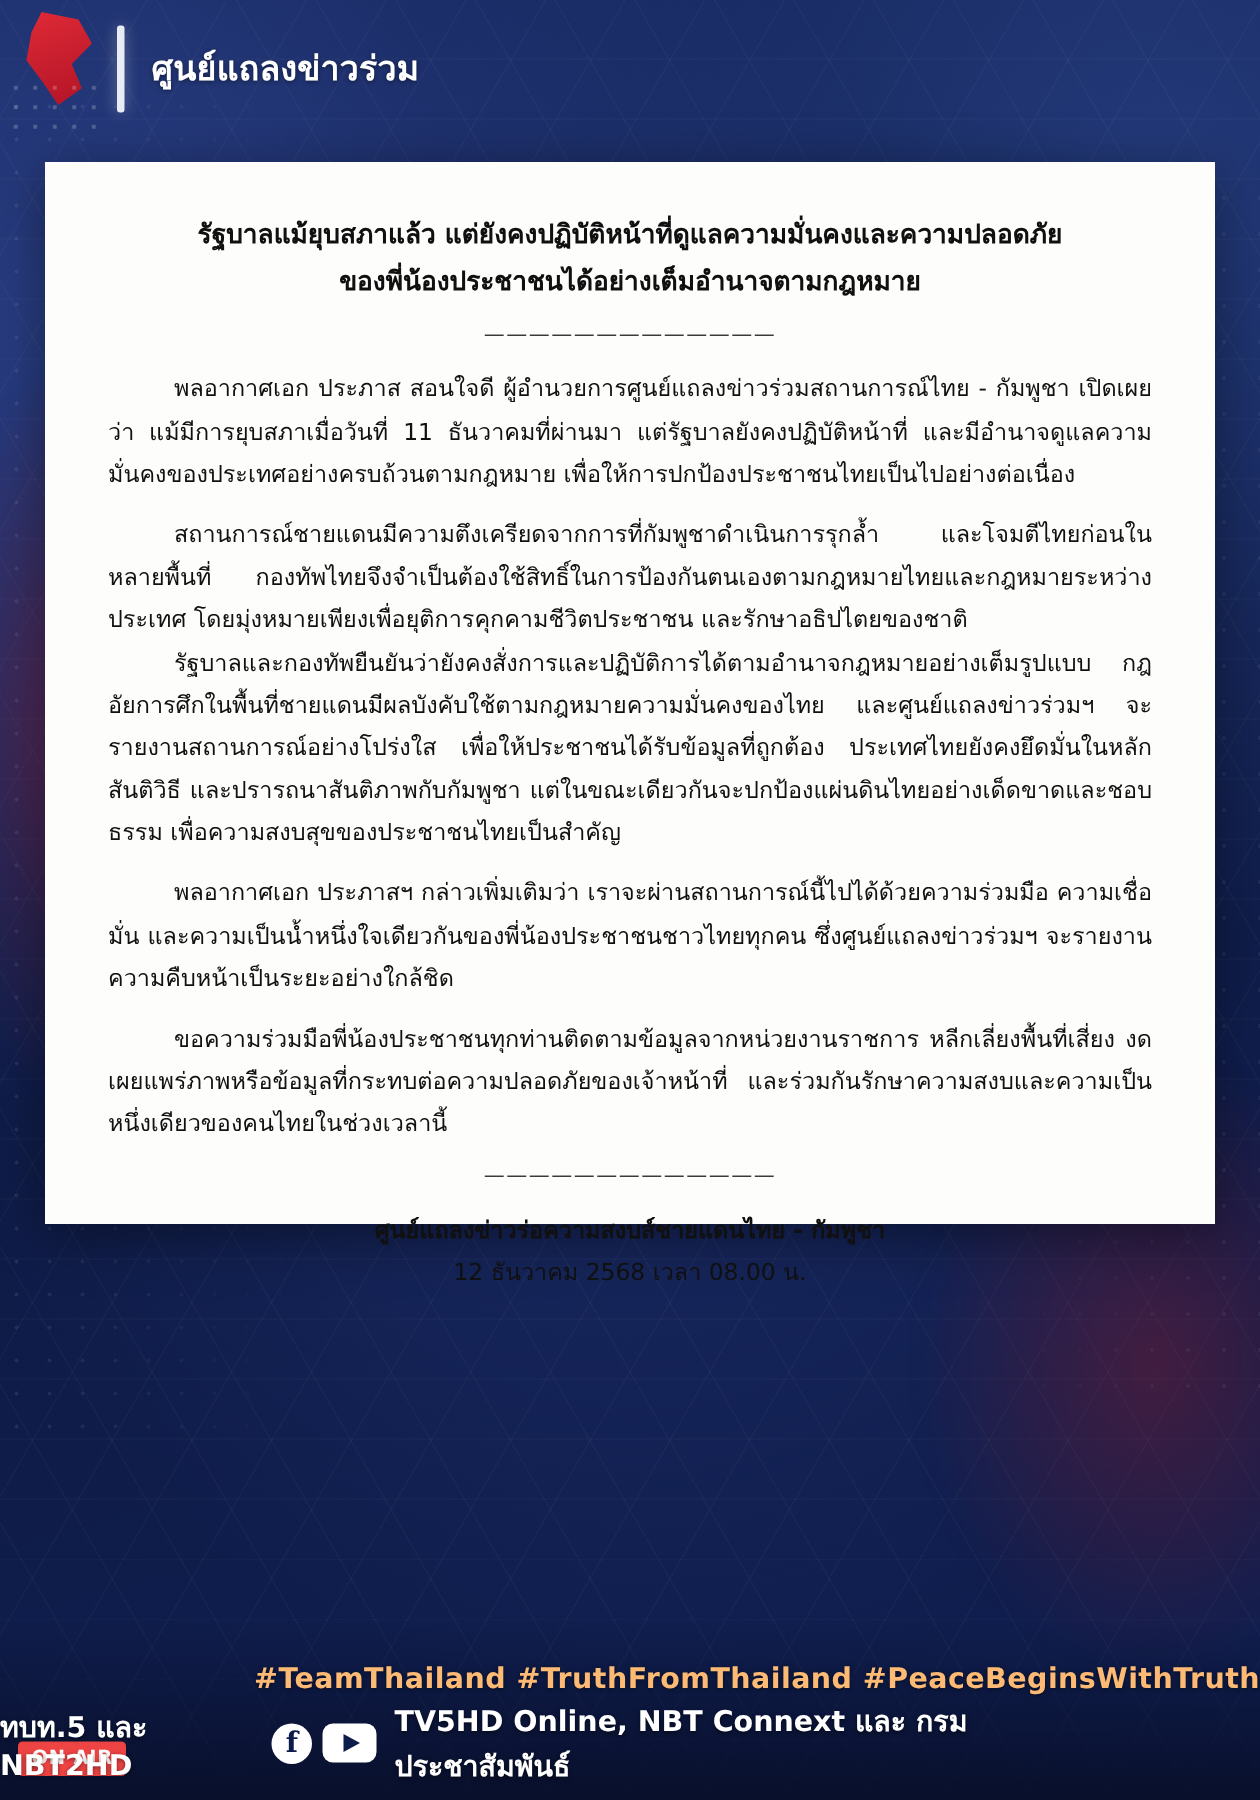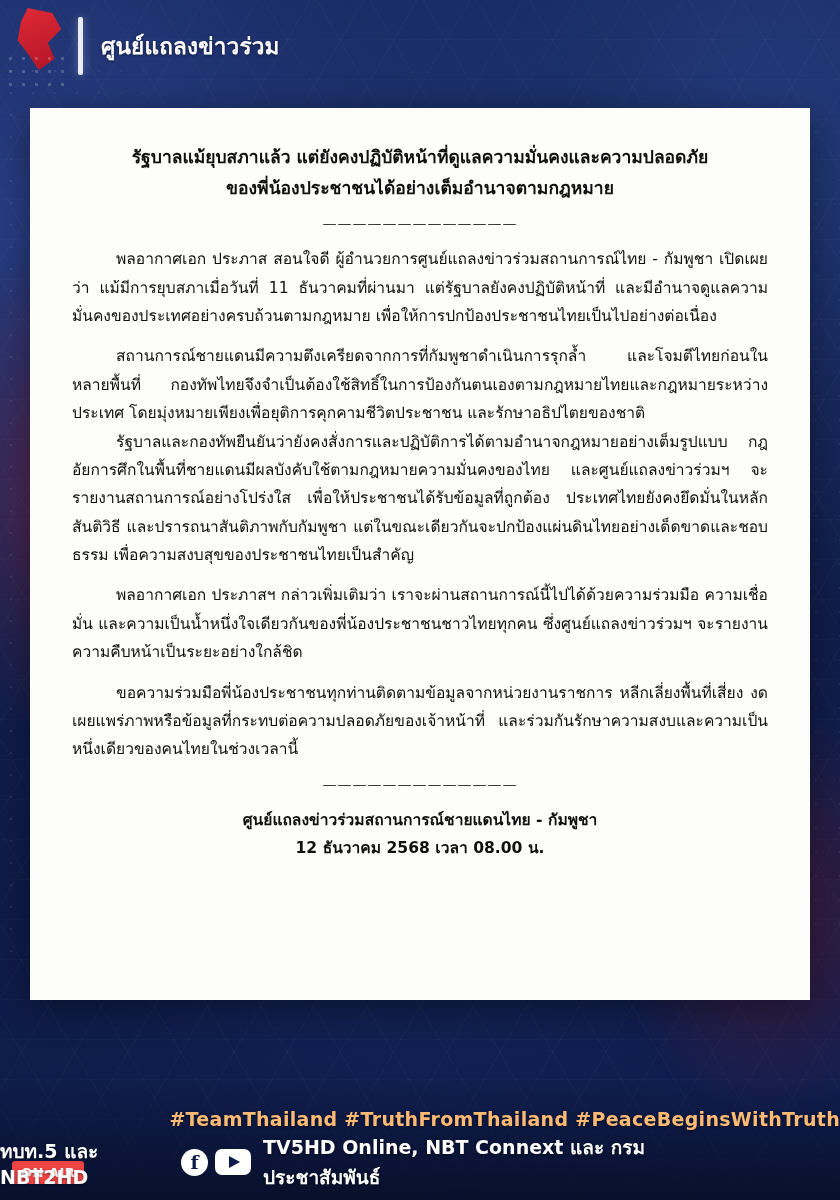--- a/index.html
+++ b/index.html
@@ -86,21 +86,21 @@
   .header-titles { display: flex; flex-direction: column; justify-content: center; gap: 2px; }
   .header-title-1, .header-title-2 {
     color: #ffffff; font-weight: bold; letter-spacing: .2px;
     text-shadow: 0 1px 3px rgba(0,0,0,.45);
   }
   .header-title-1 { font-size: 22.5px; line-height: 1.25; }
   .header-title-2 { font-size: 22.5px; line-height: 1.25; }
 
   
   .card {
-    position: absolute; left: 30px; top: 108px; width: 780px; height: 892px;
+    position: absolute; left: 30px; top: 108px; width: 780px; height: 708px;
     background: #fdfdfb;
     box-shadow: 0 8px 34px rgba(0,0,0,.42);
   }
   .card-inner {
     padding: 34px 42px 20px 42px;
     color: #101010;
   }
   .doc-heading {
     text-align: center;
     font-size: 17.5px;
@@ -126,21 +126,21 @@
     word-break: break-word;
   }
   .para.tight { margin-bottom: 0; }
   .signature {
     text-align: center;
     font-size: 15.6px;
     line-height: 1.85;
     font-weight: bold;
     margin-top: 2px;
   }
-  .signature .line2 { font-weight: bold; }
+  .signature .line2 { font-weight: normal; }
 
   
   .footer {
     position: absolute; left: 0; bottom: 0; width: 840px; height: 92px;
   }
   .hashtags {
     position: absolute; left: 0; top: 0; width: 840px;
     text-align: right;
     color: #fdba74;
     font-size: 19px; font-weight: bold;
@@ -216,21 +216,21 @@
 
     <p class="para">พลอากาศเอก ประภาส สอนใจดี ผู้อำนวยการศูนย์แถลงข่าวร่วมสถานการณ์ไทย - กัมพูชา เปิดเผยว่า แม้มีการยุบสภาเมื่อวันที่ 11 ธันวาคมที่ผ่านมา แต่รัฐบาลยังคงปฏิบัติหน้าที่ และมีอำนาจดูแลความมั่นคงของประเทศอย่างครบถ้วนตามกฎหมาย เพื่อให้การปกป้องประชาชนไทยเป็นไปอย่างต่อเนื่อง</p>
     <p class="para tight">สถานการณ์ชายแดนมีความตึงเครียดจากการที่กัมพูชาดำเนินการรุกล้ำ และโจมตีไทยก่อนในหลายพื้นที่ กองทัพไทยจึงจำเป็นต้องใช้สิทธิ์ในการป้องกันตนเองตามกฎหมายไทยและกฎหมายระหว่างประเทศ โดยมุ่งหมายเพียงเพื่อยุติการคุกคามชีวิตประชาชน และรักษาอธิปไตยของชาติ</p>
     <p class="para">รัฐบาลและกองทัพยืนยันว่ายังคงสั่งการและปฏิบัติการได้ตามอำนาจกฎหมายอย่างเต็มรูปแบบ กฎอัยการศึกในพื้นที่ชายแดนมีผลบังคับใช้ตามกฎหมายความมั่นคงของไทย และศูนย์แถลงข่าวร่วมฯ จะรายงานสถานการณ์อย่างโปร่งใส เพื่อให้ประชาชนได้รับข้อมูลที่ถูกต้อง ประเทศไทยยังคงยึดมั่นในหลักสันติวิธี และปรารถนาสันติภาพกับกัมพูชา แต่ในขณะเดียวกันจะปกป้องแผ่นดินไทยอย่างเด็ดขาดและชอบธรรม เพื่อความสงบสุขของประชาชนไทยเป็นสำคัญ</p>
     <p class="para">พลอากาศเอก ประภาสฯ กล่าวเพิ่มเติมว่า เราจะผ่านสถานการณ์นี้ไปได้ด้วยความร่วมมือ ความเชื่อมั่น และความเป็นน้ำหนึ่งใจเดียวกันของพี่น้องประชาชนชาวไทยทุกคน ซึ่งศูนย์แถลงข่าวร่วมฯ จะรายงานความคืบหน้าเป็นระยะอย่างใกล้ชิด</p>
     <p class="para tight">ขอความร่วมมือพี่น้องประชาชนทุกท่านติดตามข้อมูลจากหน่วยงานราชการ หลีกเลี่ยงพื้นที่เสี่ยง งดเผยแพร่ภาพหรือข้อมูลที่กระทบต่อความปลอดภัยของเจ้าหน้าที่ และร่วมกันรักษาความสงบและความเป็นหนึ่งเดียวของคนไทยในช่วงเวลานี้</p>
 
     <div class="divider">—————————————</div>
 
     <div class="signature">
-      <div>ศูนย์แถลงข่าวร่วมสถานการณ์ชายแดนไทย - กัมพูชา</div>
+      <div>ศูนย์แถลงข่าวร่อความสงบส์ชายแดนไทย - กัมพูชา</div>
       <div class="line2">12 ธันวาคม 2568 เวลา 08.00 น.</div>
     </div>
   </div>
 </div>
 
 <div class="footer-glow"></div>
 
 <div class="footer">
   <div class="hashtags">#TeamThailand #TruthFromThailand #PeaceBeginsWithTruth</div>
   <div class="onair">ON AIR</div>

